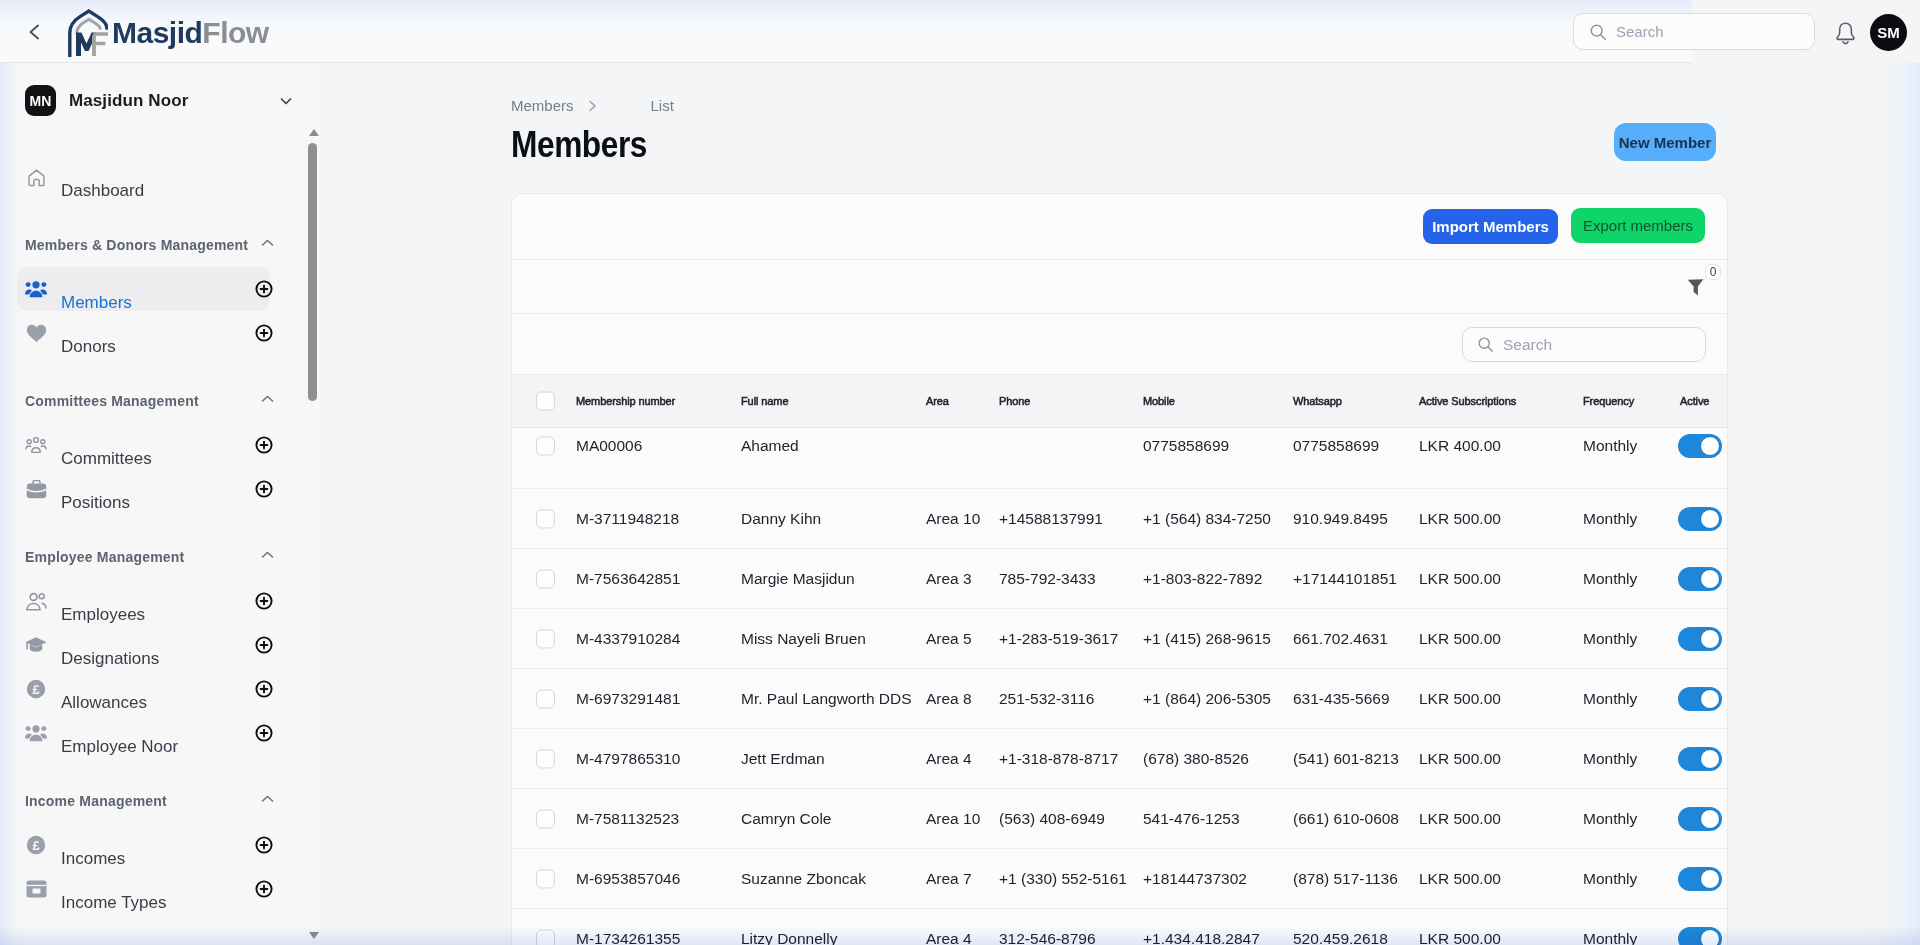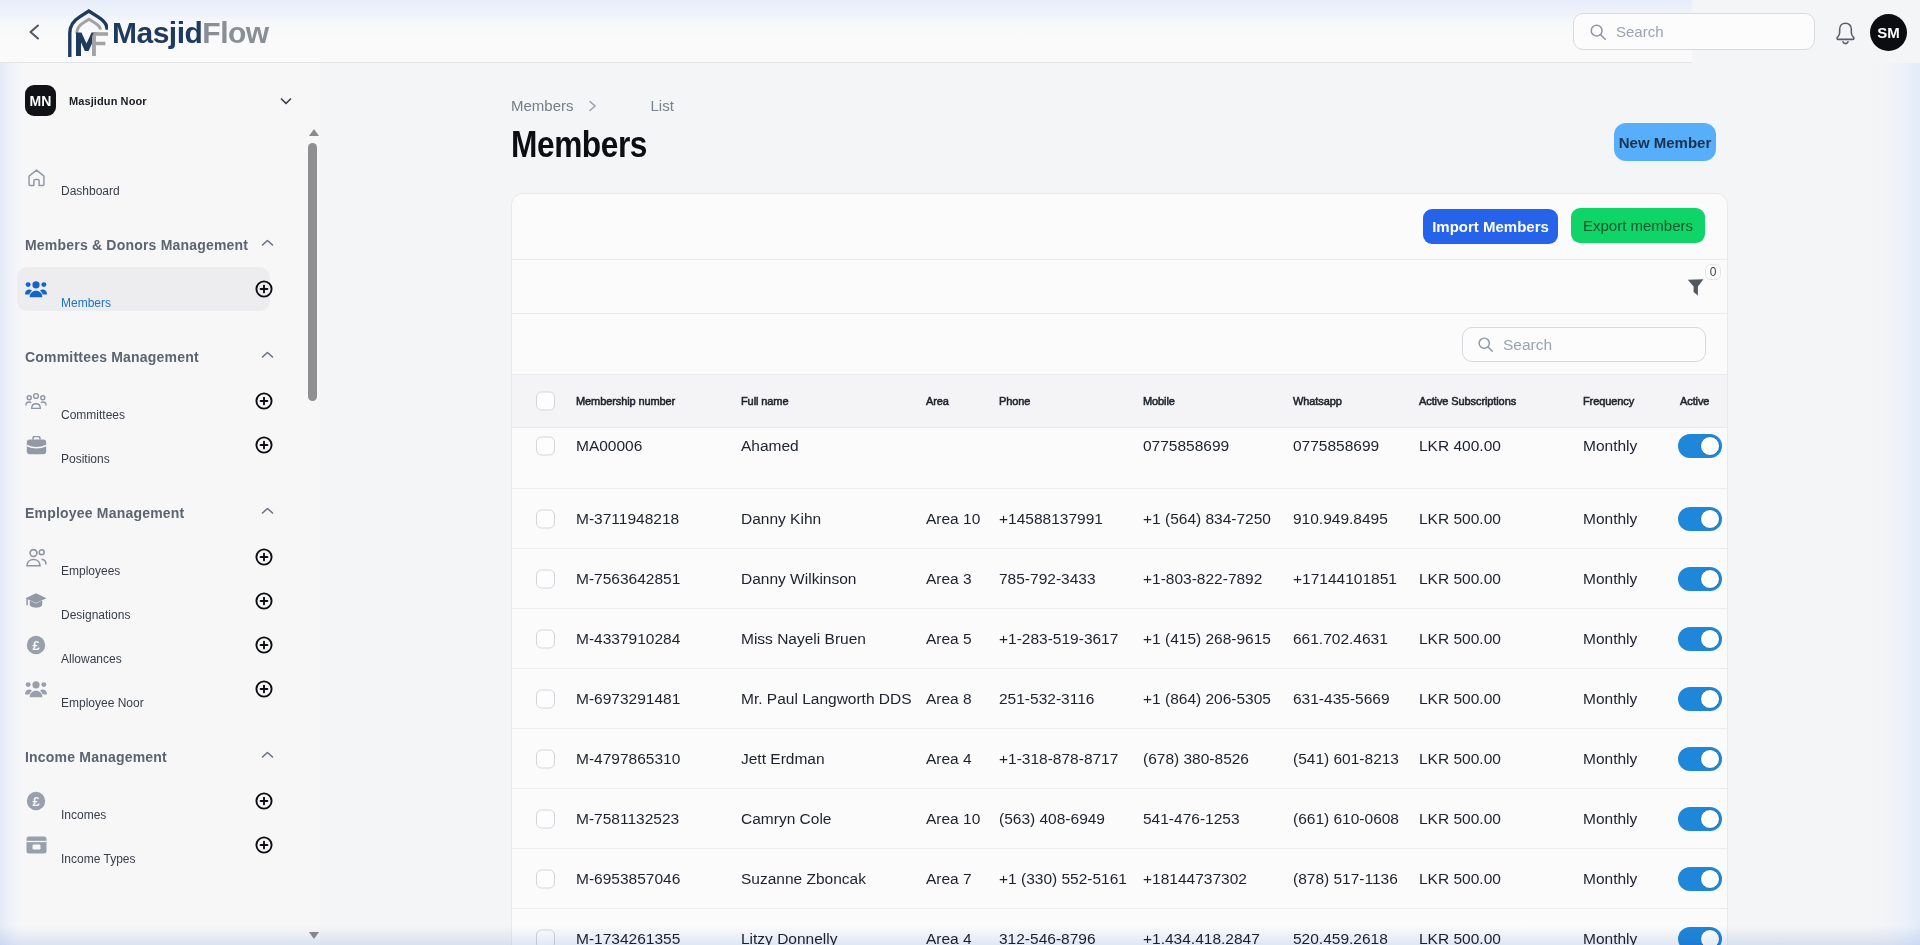--- a/index.html
+++ b/index.html
@@ -19,26 +19,26 @@
 .tsearch span { color:#9aa3b0; font-size:15px; margin-left:9px; }
 .bell { position:absolute; left:1833px; top:20px; }
 .avatar { position:absolute; left:1870px; top:14px; width:37px; height:37px; border-radius:50%;
   background:#0c0d10; color:#fff; font-size:15px; font-weight:bold; display:flex; align-items:center; justify-content:center; }
 
 
 .sidebar { position:absolute; left:0; top:63px; width:320px; height:882px; background:linear-gradient(90deg,#e3eaf8 0px,#edf1f8 9px,#f5f6f8 17px,#f7f7f8 26px); }
 .org { position:absolute; left:25px; top:22px; display:flex; align-items:center; }
 .mn { width:31px; height:31px; border-radius:9px; background:#111215; color:#fff; font-size:14px; font-weight:bold;
   display:flex; align-items:center; justify-content:center; }
-.org b { margin-left:13px; font-size:11px; letter-spacing:-0.1px; color:#1a1d23; font-weight:700; letter-spacing:0.1px;text-align:right; }
+.org b { margin-left:13px; font-size:17px; letter-spacing:-0.1px; color:#1a1d23; font-weight:700; letter-spacing:0.1px;text-align:right; }
 .org svg { position:absolute; left:254px; top:9px; }
 .menu { position:absolute; left:0; top:92px; width:300px; }
 .mi { height:44px; display:flex; align-items:center; position:relative; margin:0 30px 0 17px; border-radius:10px; }
 .mi .ic { width:22px; margin-left:8px; display:flex; justify-content:center; }
-.mi .lb { margin-left:14px; font-size:12px; color:#383e48;margin-top:28px; }
+.mi .lb { margin-left:14px; font-size:17px; color:#383e48;margin-top:28px; }
 .mi .plus { position:absolute; left:238px; top:13px; }
 .mi.active { background:#ededef; }
 .mi.active .lb { color:#1a73cf; font-weight:500; }
 .sect { height:44px; margin-top:24px; display:flex; align-items:center; position:relative; }
 .sect span { margin-left:25px; font-size:14px; font-weight:bold; color:#5b6470; letter-spacing:0.2px; }
 .sect svg { position:absolute; left:261px; top:16px; }
 .sbthumb { position:absolute; left:308px; top:80px; width:9px; height:258px; background:#8f8f92; border-radius:5px; }
 .sbup { position:absolute; left:309px; top:66px; width:0; height:0; border-left:5px solid transparent; border-right:5px solid transparent; border-bottom:7px solid #8b8b8e; }
 .sbdown { position:absolute; left:309px; top:869px; width:0; height:0; border-left:5px solid transparent; border-right:5px solid transparent; border-top:7px solid #8b8b8e; }
 
@@ -142,21 +142,21 @@
           <div class="cell c4">+14588137991</div>
           <div class="cell c5">+1 (564) 834-7250</div>
           <div class="cell c6">910.949.8495</div>
           <div class="cell c7">LKR 500.00</div>
           <div class="cell c8">Monthly</div>
           <div class="tgl"></div>
         </div>
         <div class="trow" style="top:354px">
           <div class="cb"></div>
           <div class="cell c1">M-7563642851</div>
-          <div class="cell c2">Danny Wilkinson</div>
+          <div class="cell c2">Margie Masjidun</div>
           <div class="cell c3">Area 3</div>
           <div class="cell c4">785-792-3433</div>
           <div class="cell c5">+1-803-822-7892</div>
           <div class="cell c6">+17144101851</div>
           <div class="cell c7">LKR 500.00</div>
           <div class="cell c8">Monthly</div>
           <div class="tgl"></div>
         </div>
         <div class="trow" style="top:414px">
           <div class="cb"></div>
@@ -262,20 +262,32 @@
           <svg width="23" height="19" viewBox="0 0 23 19">
             <circle cx="11.5" cy="4.6" r="3.8" fill="#1565c9"></circle>
             <path d="M4.9 17.5 c0-4.1 2.9-6.6 6.6-6.6 s6.6 2.5 6.6 6.6 z" fill="#1565c9"></path>
             <circle cx="3.3" cy="4.4" r="2.6" fill="#1565c9"></circle>
             <circle cx="19.7" cy="4.4" r="2.6" fill="#1565c9"></circle>
             <path d="M0 14.6 c0-3.1 1.9-5 4.5-5 1.1 0 2 .3 2.8.9 -1.7 1.5-2.7 3.4-2.7 4.1z" fill="#1565c9"></path>
             <path d="M23 14.6 c0-3.1-1.9-5-4.5-5 -1.1 0-2 .3-2.8.9 1.7 1.5 2.7 3.4 2.7 4.1z" fill="#1565c9"></path>
           </svg>
         </div>
         <div class="lb">Members</div>
+        <svg class="plus" width="18" height="18" viewBox="0 0 18 18">
+          <circle cx="9" cy="9" r="7.6" fill="none" stroke="#0c0e11" stroke-width="1.9"></circle>
+          <path d="M9 5.6 V12.4 M5.6 9 H12.4" stroke="#0c0e11" stroke-width="1.9" stroke-linecap="round"></path>
+        </svg>
+      </div>
+      <div class="mi">
+        <div class="ic">
+          <svg width="21" height="19" viewBox="0 0 21 19">
+            <path d="M10.5 18 C5 13.5 .8 10.3 .8 6.1 .8 3 3.1.8 5.9.8 c1.9 0 3.6 1 4.6 2.6 C11.5 1.8 13.2.8 15.1.8 c2.8 0 5.1 2.2 5.1 5.3 0 4.2-4.2 7.4-9.7 11.9z" fill="#9aa0ab"></path>
+          </svg>
+        </div>
+        <div class="lb">Donors</div>
         <svg class="plus" width="18" height="18" viewBox="0 0 18 18">
           <circle cx="9" cy="9" r="7.6" fill="none" stroke="#0c0e11" stroke-width="1.9"></circle>
           <path d="M9 5.6 V12.4 M5.6 9 H12.4" stroke="#0c0e11" stroke-width="1.9" stroke-linecap="round"></path>
         </svg>
       </div>
       <div class="sect">
         <span>Committees Management</span>
         <svg width="13" height="8" viewBox="0 0 13 8">
           <path d="M1.5 6 L6.5 1.5 L11.5 6" stroke="#6a7280" stroke-width="1.6" fill="none" stroke-linecap="round" stroke-linejoin="round"></path>
         </svg>

